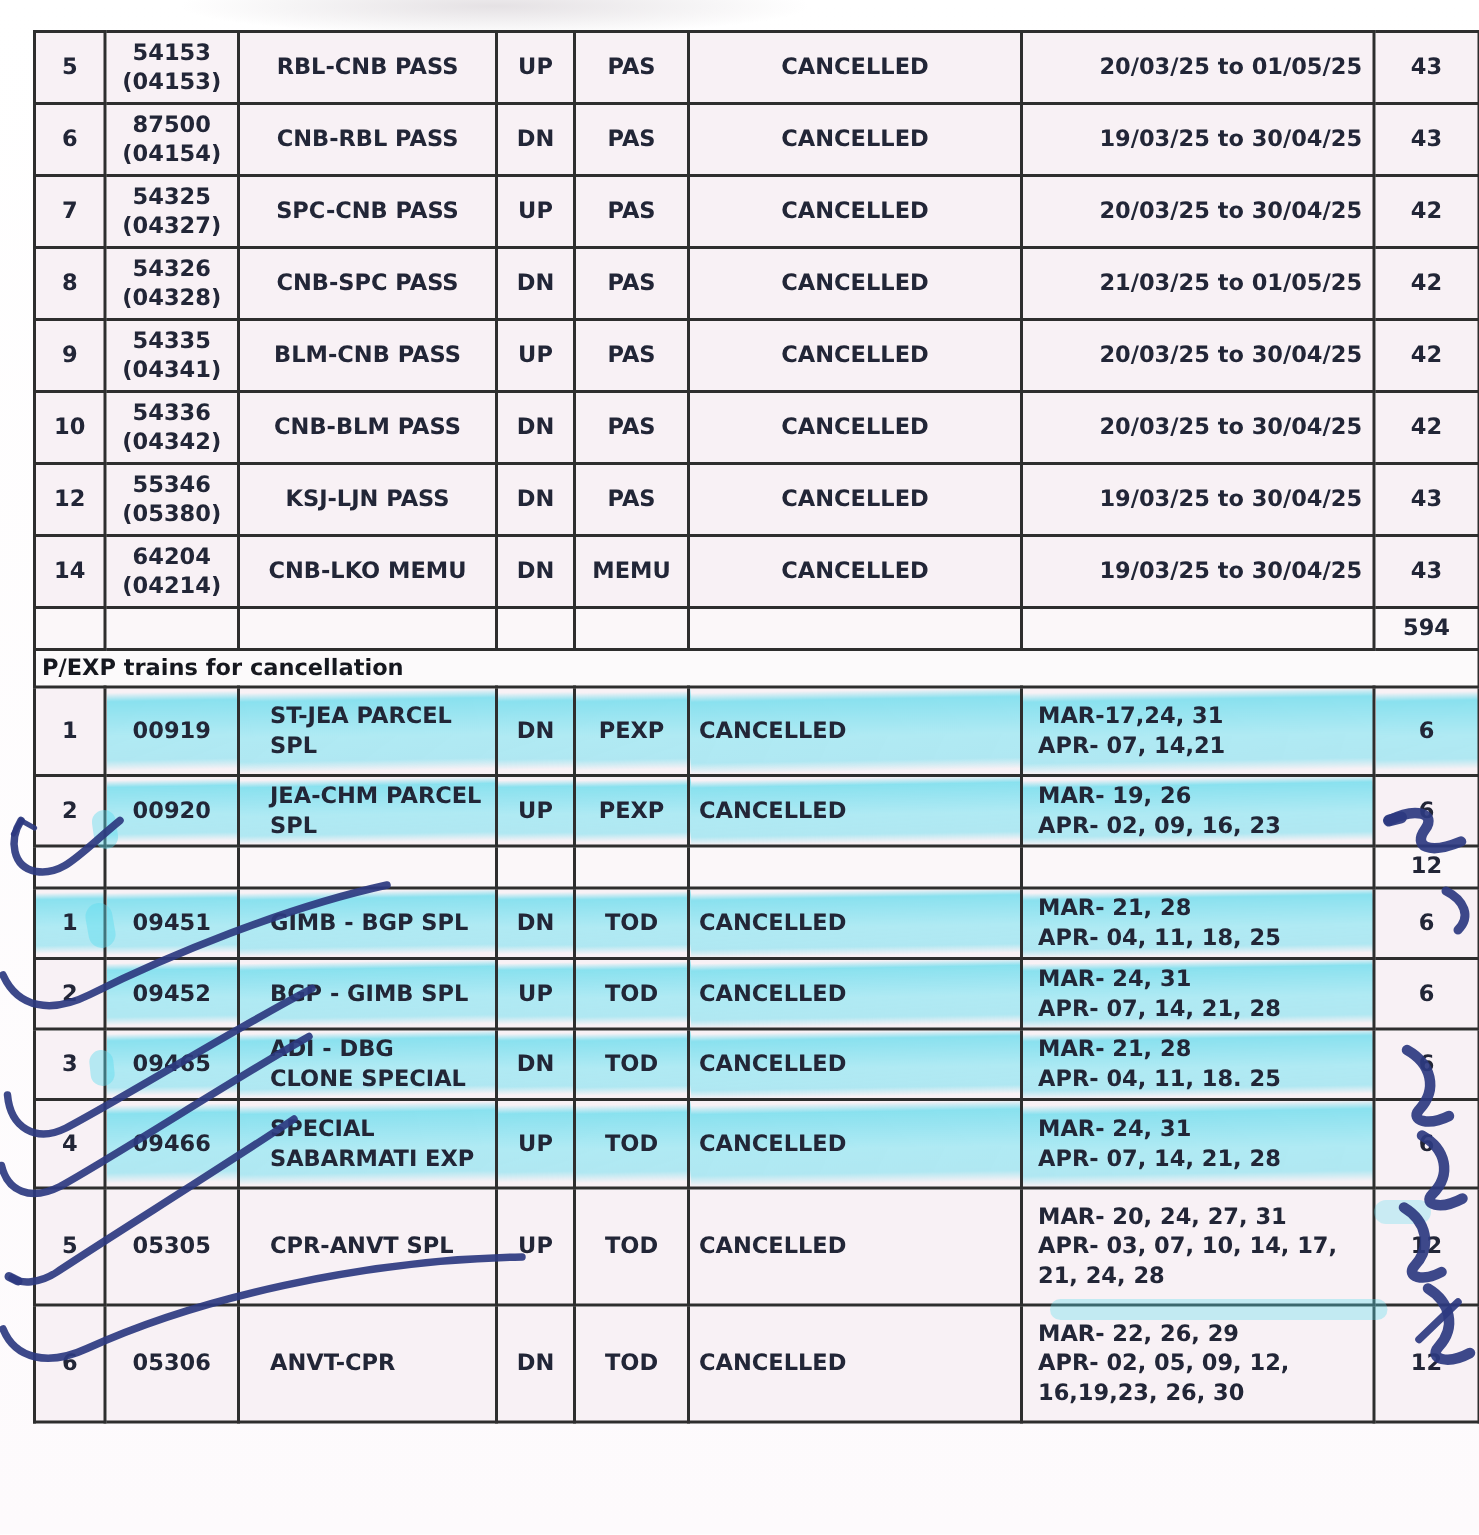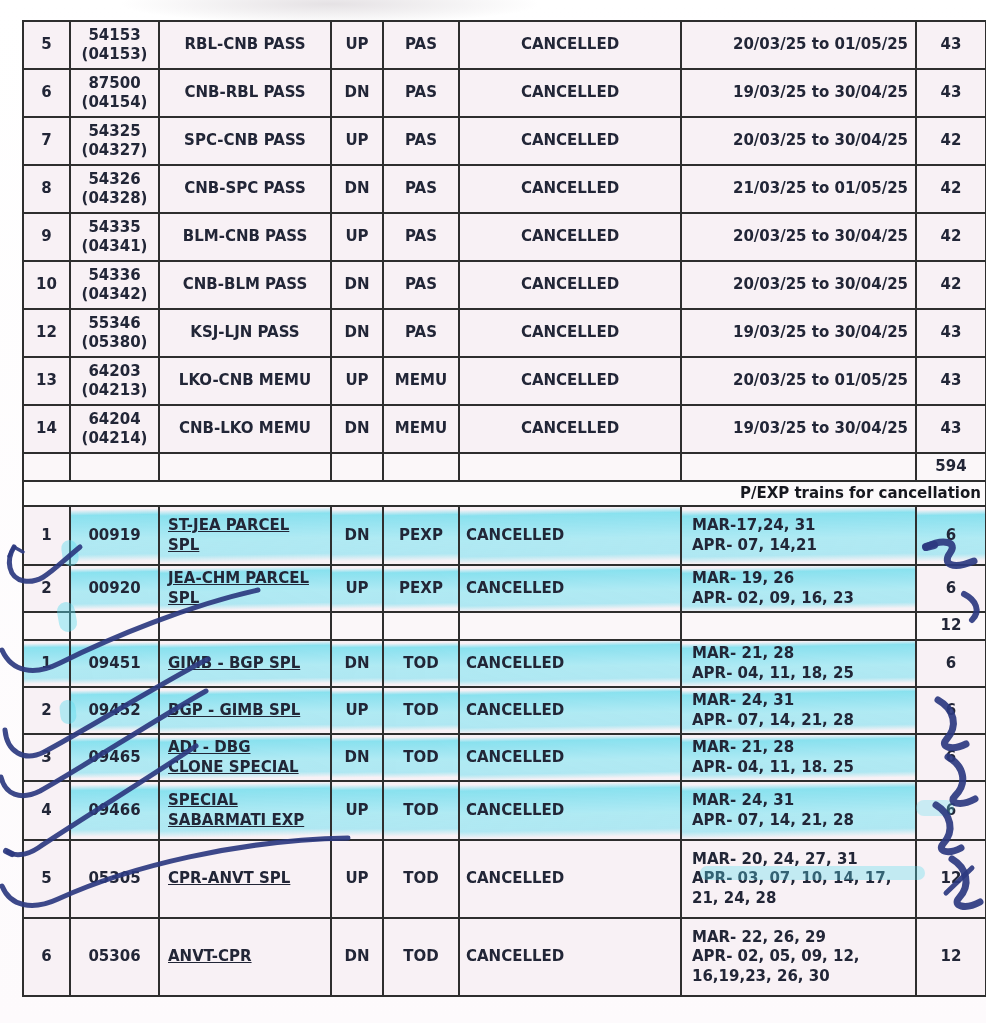--- a/index.html
+++ b/index.html
@@ -30,30 +30,30 @@
   
   .c-sno{text-align:center;}
   .c-train_no{text-align:center;}
   .c-name{text-align:center;}
   .c-dir{text-align:center;}
   .c-type{text-align:center;}
   .c-status{text-align:center;margin-left:40px;}
   .c-dates{text-align:center;padding-left:48px;}
   .c-days{text-align:center;}
   
-  tr.sec-pexp .c-name, tr.sec-tod .c-name{text-align:left;padding-left:8px;text-decoration:underline;}
+  tr.sec-pexp .c-name, tr.sec-tod .c-name{text-align:left;padding-left:20px;}
   tr.sec-pexp .c-status, tr.sec-tod .c-status{text-align:left;padding-left:6px;}
   tr.sec-pexp .c-dates, tr.sec-tod .c-dates{text-align:left;padding-left:10px;}
   tr.sec-pas td{height:42px;}
   tr.sec-pexp td, tr.sec-tod td{height:41px;}
   tr.row-tall td{height:53px;}
   tr.row-xtall td{height:72px;}
   tr.total-row td{height:22px;background:#fbf7f9;}
   tr.section-header-row td{
-    height:21px;text-align:right;font-weight:bold;color:#16181f;
+    height:21px;text-align:left;font-weight:bold;color:#16181f;
     background:#fcfafb;padding:1px 4px;border-radius:11px;
   }
   
   td.hl{
     background-image:linear-gradient(179deg,
       rgba(70,215,235,0) 5%,
       rgba(70,215,235,.62) 15%,
       rgba(116,228,242,.55) 55%,
       rgba(88,220,238,.45) 82%,
       rgba(70,215,235,0) 94%);
@@ -158,31 +158,20 @@
           <td class="c-train_no">55346
 (05380)</td>
           <td class="c-name">KSJ-LJN PASS</td>
           <td class="c-dir">DN</td>
           <td class="c-type">PAS</td>
           <td class="c-status">CANCELLED</td>
           <td class="c-dates">19/03/25 to 30/04/25</td>
           <td class="c-days">43</td>
         </tr>
         <tr class="data-row sec-pas">
-          <td class="c-sno">13</td>
-          <td class="c-train_no">64203
-(04213)</td>
-          <td class="c-name">LKO-CNB MEMU</td>
-          <td class="c-dir">UP</td>
-          <td class="c-type">MEMU</td>
-          <td class="c-status">CANCELLED</td>
-          <td class="c-dates">20/03/25 to 01/05/25</td>
-          <td class="c-days">43</td>
-        </tr>
-        <tr class="data-row sec-pas">
           <td class="c-sno">14</td>
           <td class="c-train_no">64204
 (04214)</td>
           <td class="c-name">CNB-LKO MEMU</td>
           <td class="c-dir">DN</td>
           <td class="c-type">MEMU</td>
           <td class="c-status">CANCELLED</td>
           <td class="c-dates">19/03/25 to 30/04/25</td>
           <td class="c-days">43</td>
         </tr>

